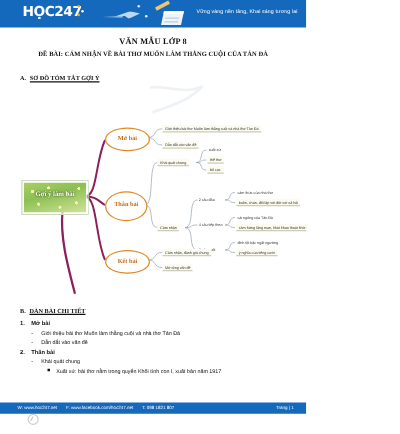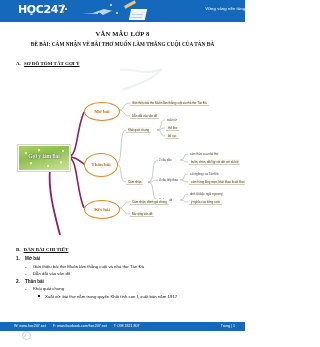--- a/index.html
+++ b/index.html
@@ -9,21 +9,20 @@
     font-family:"Liberation Serif",serif;
     overflow:hidden;
     position:relative;
   }
 
   
   .topbar{
     position:absolute;left:0;top:0;width:245px;height:22px;
     background:#1569bd;
     overflow:hidden;
-    padding-left:48px;
   }
   .logo{
     position:absolute;left:18px;top:4px;
     font-family:"DejaVu Sans",sans-serif;
     font-weight:bold;font-size:11px;letter-spacing:-0.4px;
     color:#ffffff;line-height:12px;white-space:nowrap;
   }
   .logo .num{color:#ffffff;}
   .logo-dots{
     position:absolute;left:62px;top:4px;width:8px;height:10px;

